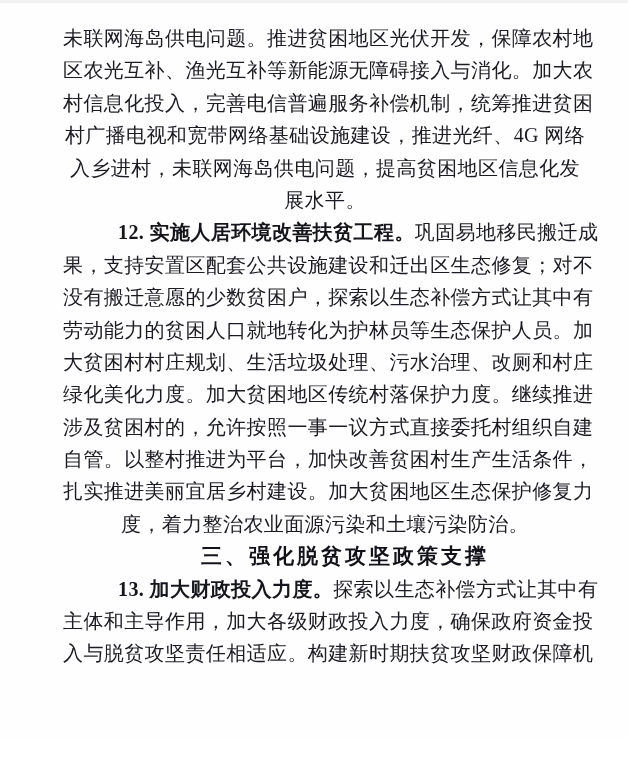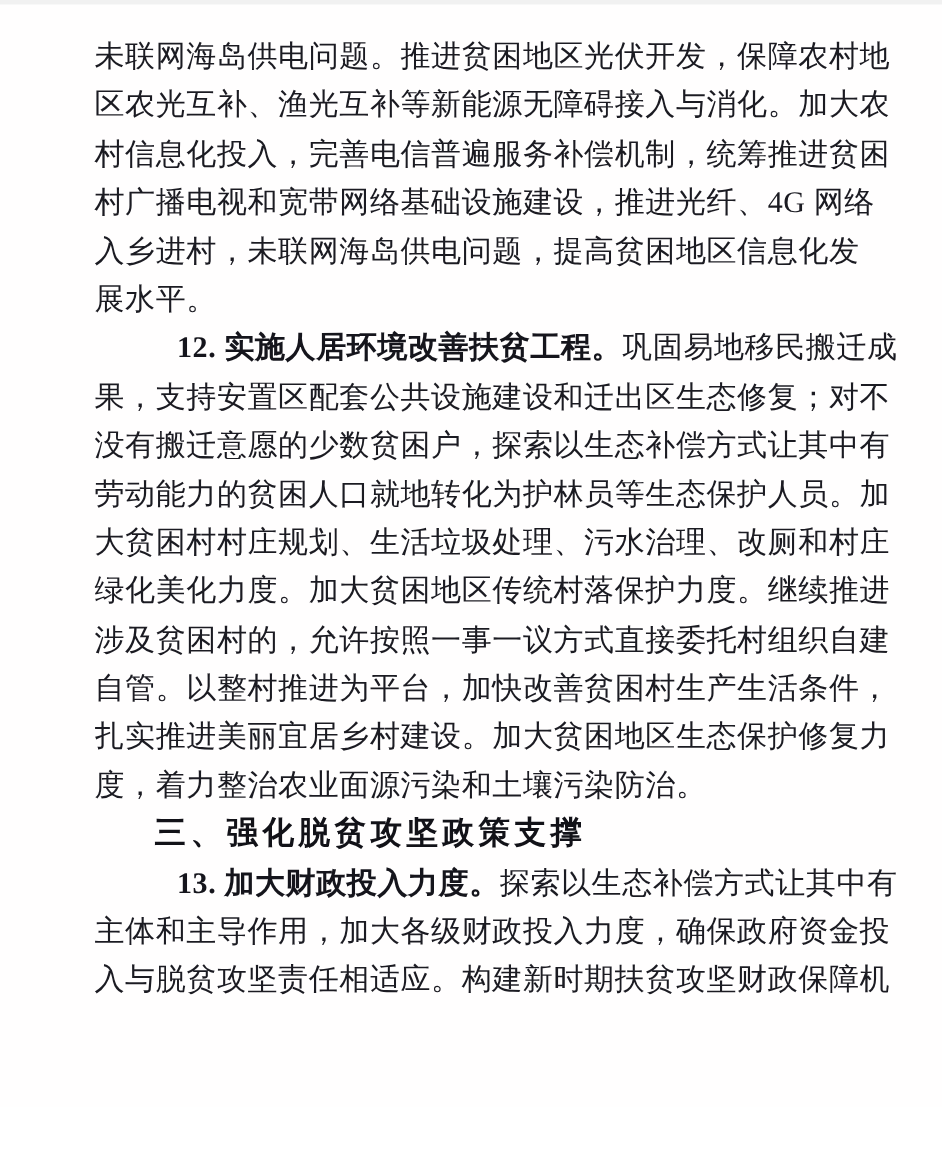--- a/index.html
+++ b/index.html
@@ -3,20 +3,21 @@
 <meta charset="utf-8">
 <style>
   html,body { margin:0; padding:0; background:#ffffff; }
   .page {
     position:relative;
     width:628px; height:738px;
     background:#fffefe;
     overflow:hidden;
     font-family:"Liberation Serif","DejaVu Serif",serif;
     color:#1b1b22;
+    text-align:center;
   }
   .top-edge {
     position:absolute; top:0; left:0;
     width:100%; height:3px;
     background:#f1f1f1;
   }
   .textblock {
     position:absolute;
     left:63px; top:22px;
     width:524px;

